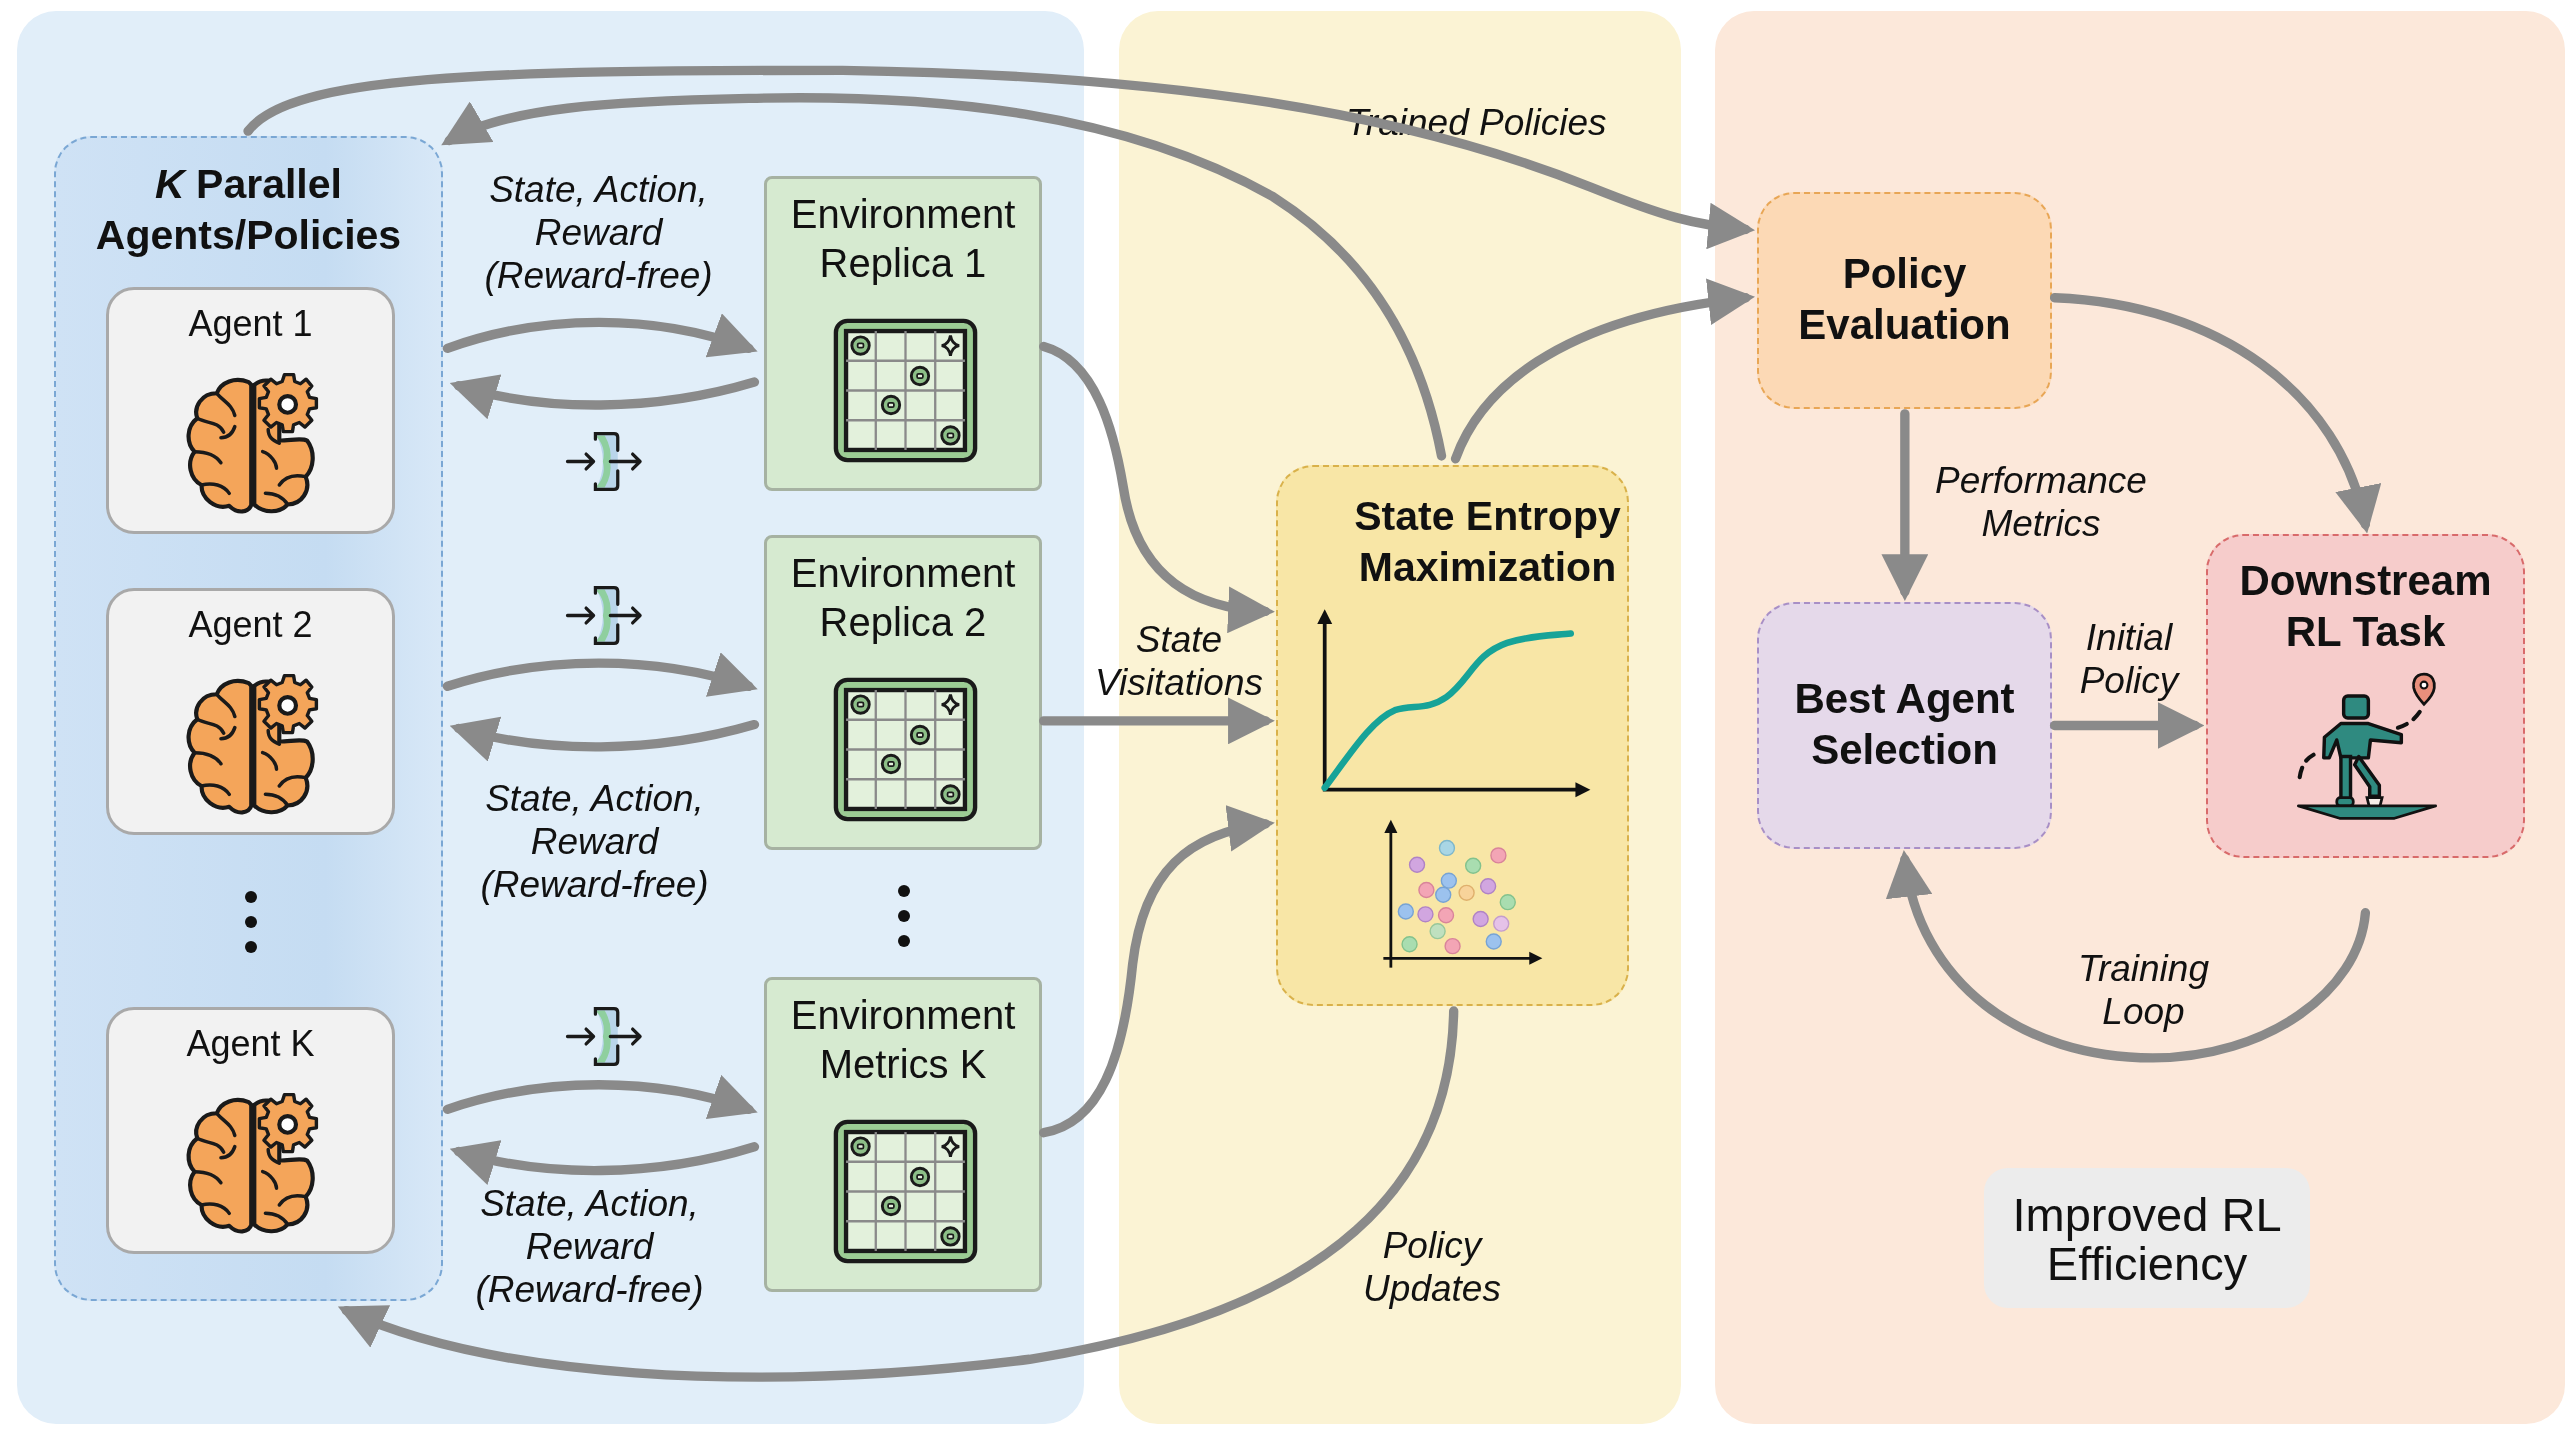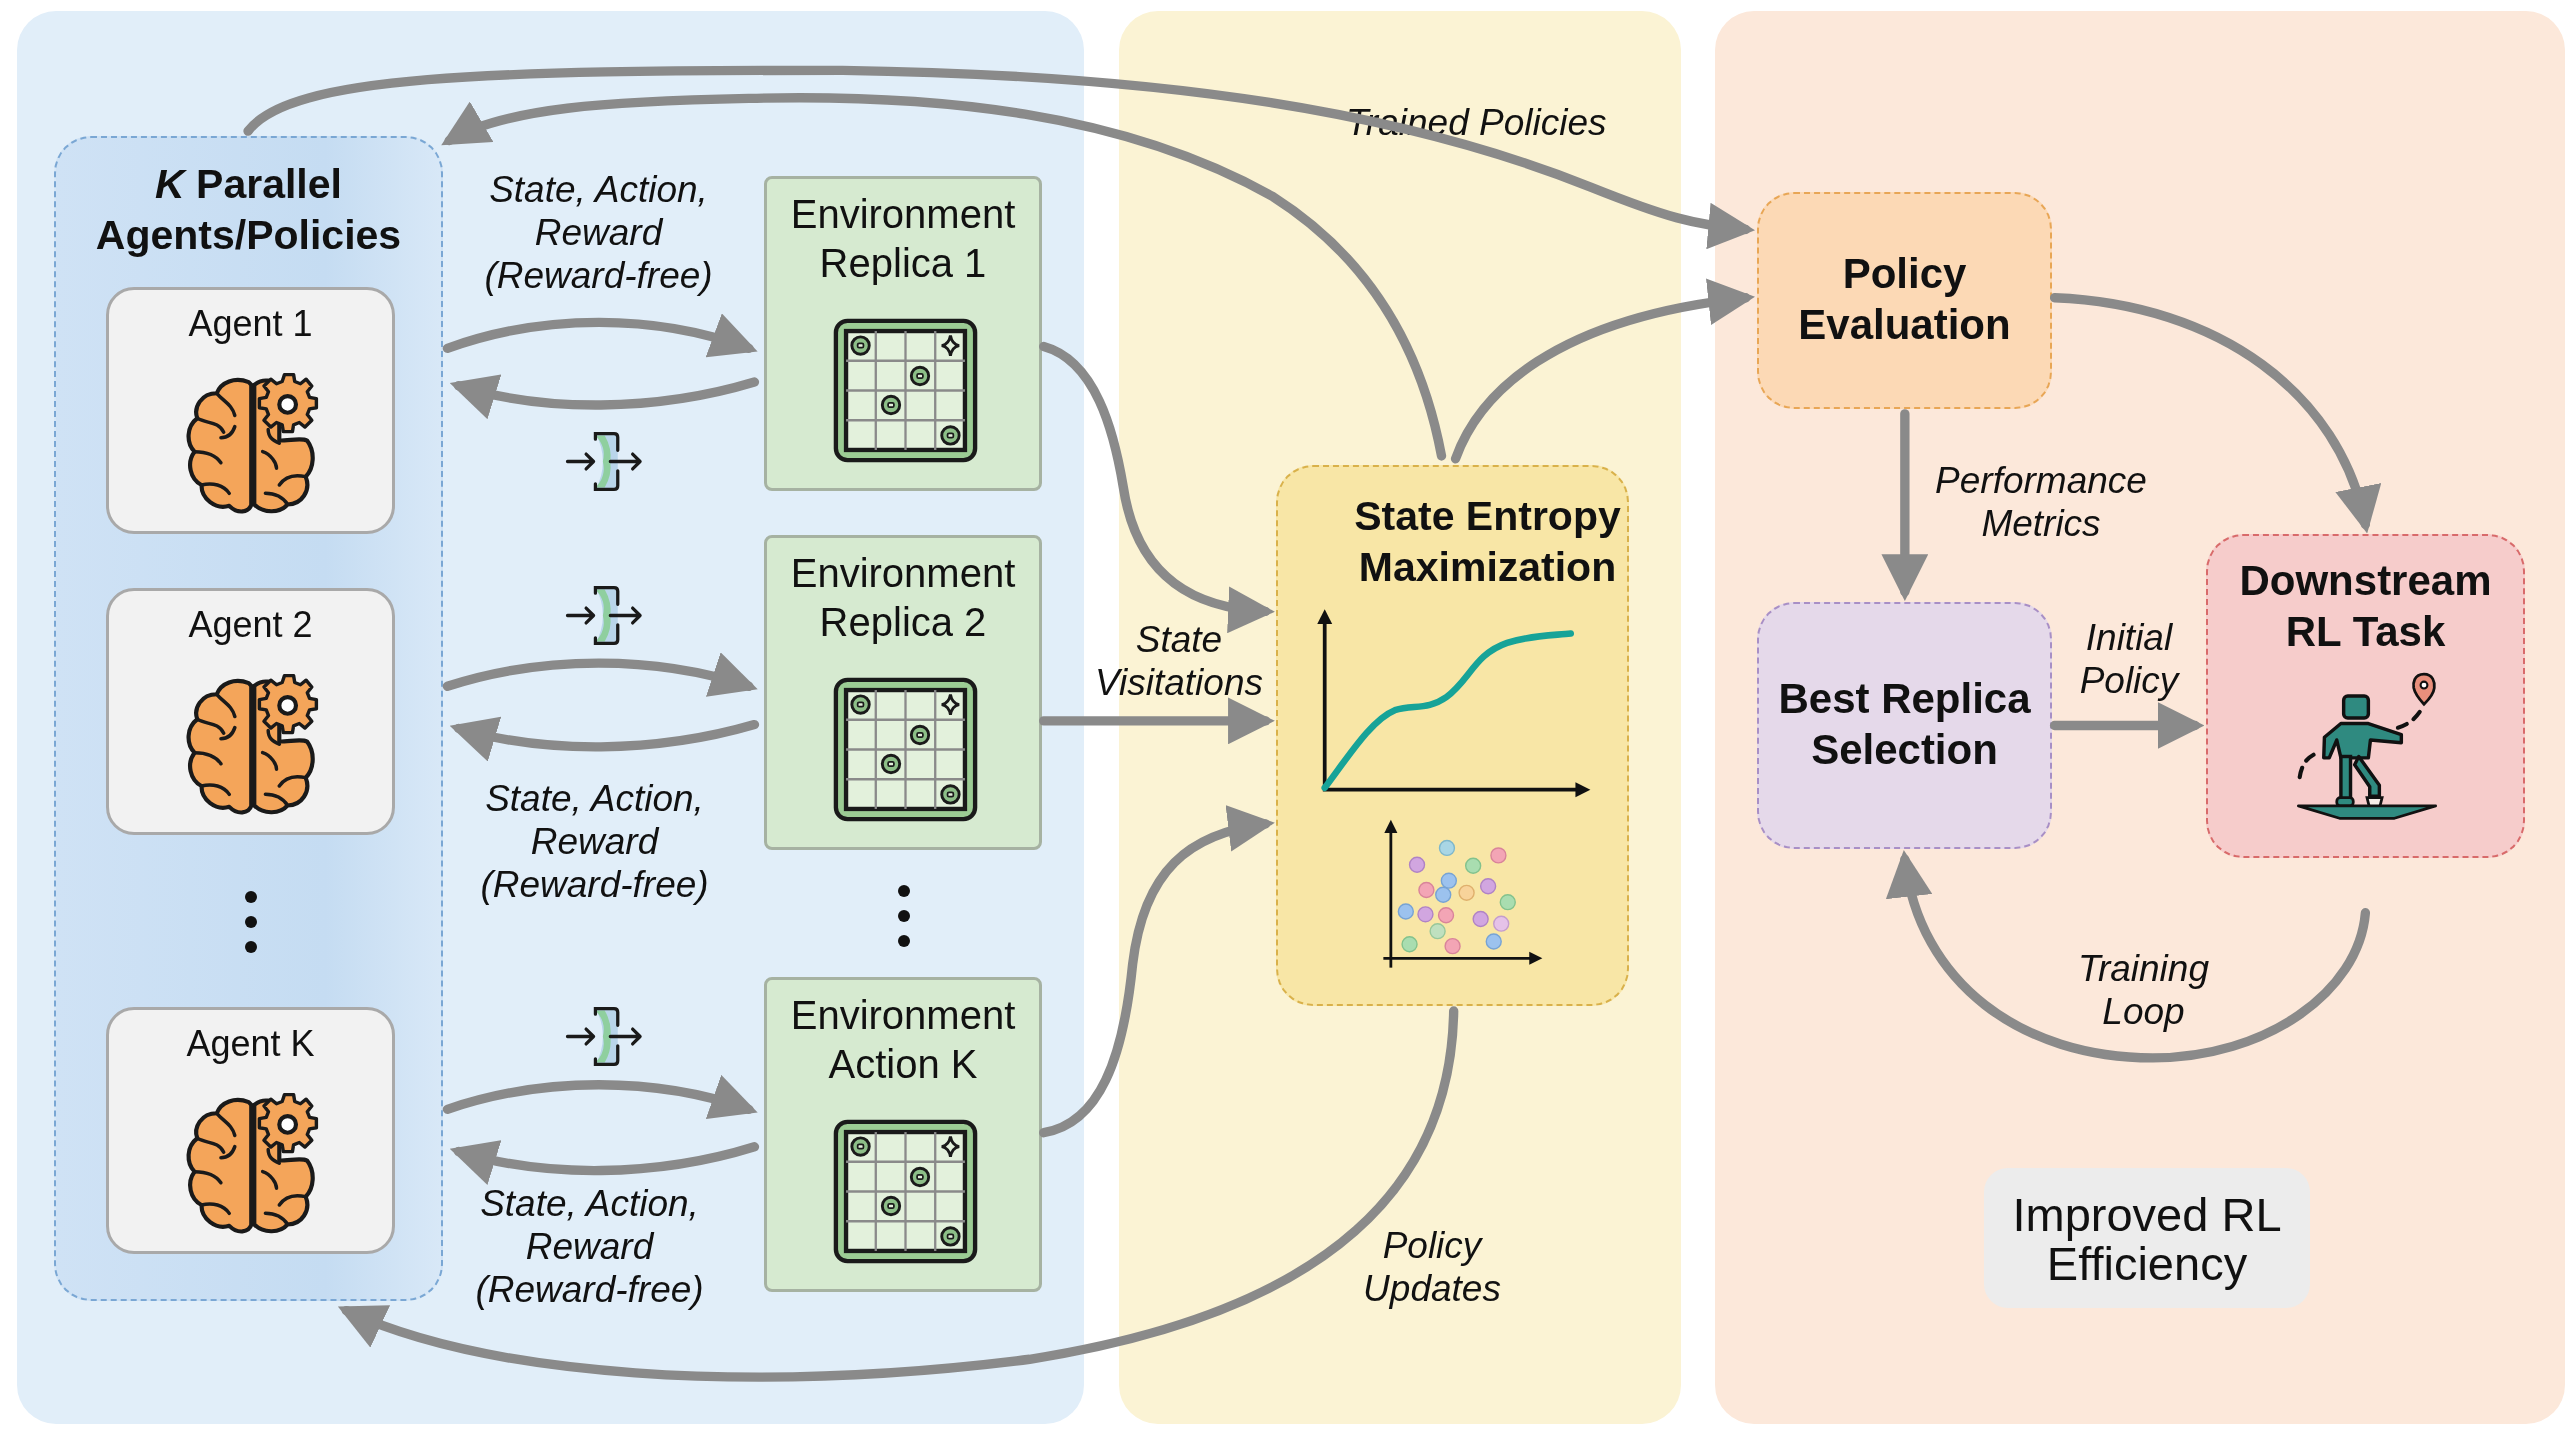--- a/index.html
+++ b/index.html
@@ -93,21 +93,21 @@
       <use href="#grid-sym"></use>
     </svg>
 </div>
 <div class="env-box" style="top:535px;">
   <div class="env-label"><span>Environment</span><br><span>Replica 2</span></div>
   <svg class="grid" viewBox="0 0 100 100">
       <use href="#grid-sym"></use>
     </svg>
 </div>
 <div class="env-box" style="top:977px;">
-  <div class="env-label"><span>Environment</span><br><span>Action K</span></div>
+  <div class="env-label"><span>Environment</span><br><span>Metrics K</span></div>
   <svg class="grid" viewBox="0 0 100 100">
       <use href="#grid-sym"></use>
     </svg>
 </div>
 
 <div class="ital" style="left:463px; top:168px; width:271px;">
   <span>State, Action,</span><br><span>Reward</span><br><span>(Reward-free)</span>
 </div>
 <div class="ital" style="left:459px; top:777px; width:271px;">
   <span>State, Action,</span><br><span>Reward</span><br><span>(Reward-free)</span>
@@ -161,21 +161,21 @@
       <circle cx="86" cy="137" r="8" fill="#f3a5b5" stroke="#d9849a"></circle>
       <circle cx="130" cy="132" r="8" fill="#9cc2ee" stroke="#77a3d4"></circle>
     </g>
   </svg>
 </div>
 
 <div class="dashed" id="eval-box">
   <div class="box-title" style="top:54px;"><span>Policy</span><br><span>Evaluation</span></div>
 </div>
 <div class="dashed" id="select-box">
-  <div class="box-title" style="top:69px;"><span>Best Replica</span><br><span>Selection</span></div>
+  <div class="box-title" style="top:69px;"><span>Best Agent</span><br><span>Selection</span></div>
 </div>
 <div class="dashed" id="down-box">
   <div class="box-title" style="top:19px;"><span>Downstream</span><br><span>RL Task</span></div>
   <svg class="abs" style="left:56px; top:131px;" width="206" height="168" viewBox="0 0 300 240">
     <path d="M52 158 C 55 140, 62 128, 80 122" fill="none" stroke="#111" stroke-width="6" stroke-dasharray="14 12" stroke-linecap="round"></path>
     <path d="M195 86 C 210 82, 222 72, 230 58" fill="none" stroke="#111" stroke-width="6" stroke-dasharray="14 12" stroke-linecap="round"></path>
     <path d="M233 8 C 218 8, 217 22, 218 28 C 220 38, 233 52, 233 52 C 233 52, 247 38, 248 28 C 249 20, 246 8, 233 8 Z" fill="#e98f7c" stroke="#111" stroke-width="4"></path>
     <circle cx="233" cy="24" r="5" fill="#fff" stroke="#111" stroke-width="3"></circle>
     <rect x="116" y="40" width="36" height="32" rx="6" fill="#2f8a80" stroke="#111" stroke-width="5"></rect>
     <path d="M112 80 L 152 80 L 200 96 L 200 108 L 155 104 L 152 130 L 112 130 L 106 104 L 95 130 L 87 130 L 88 100 Z" fill="#2f8a80" stroke="#111" stroke-width="5" stroke-linejoin="round"></path>

